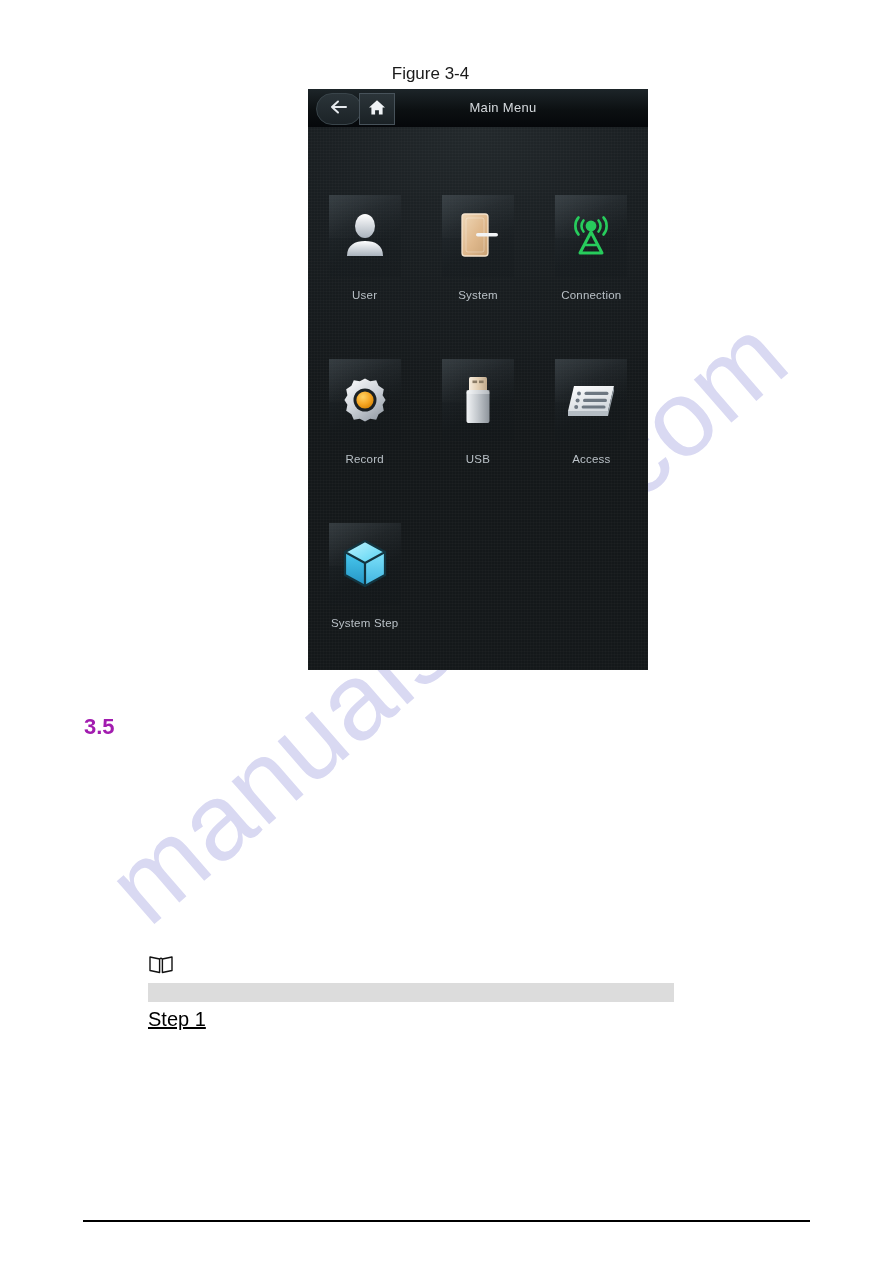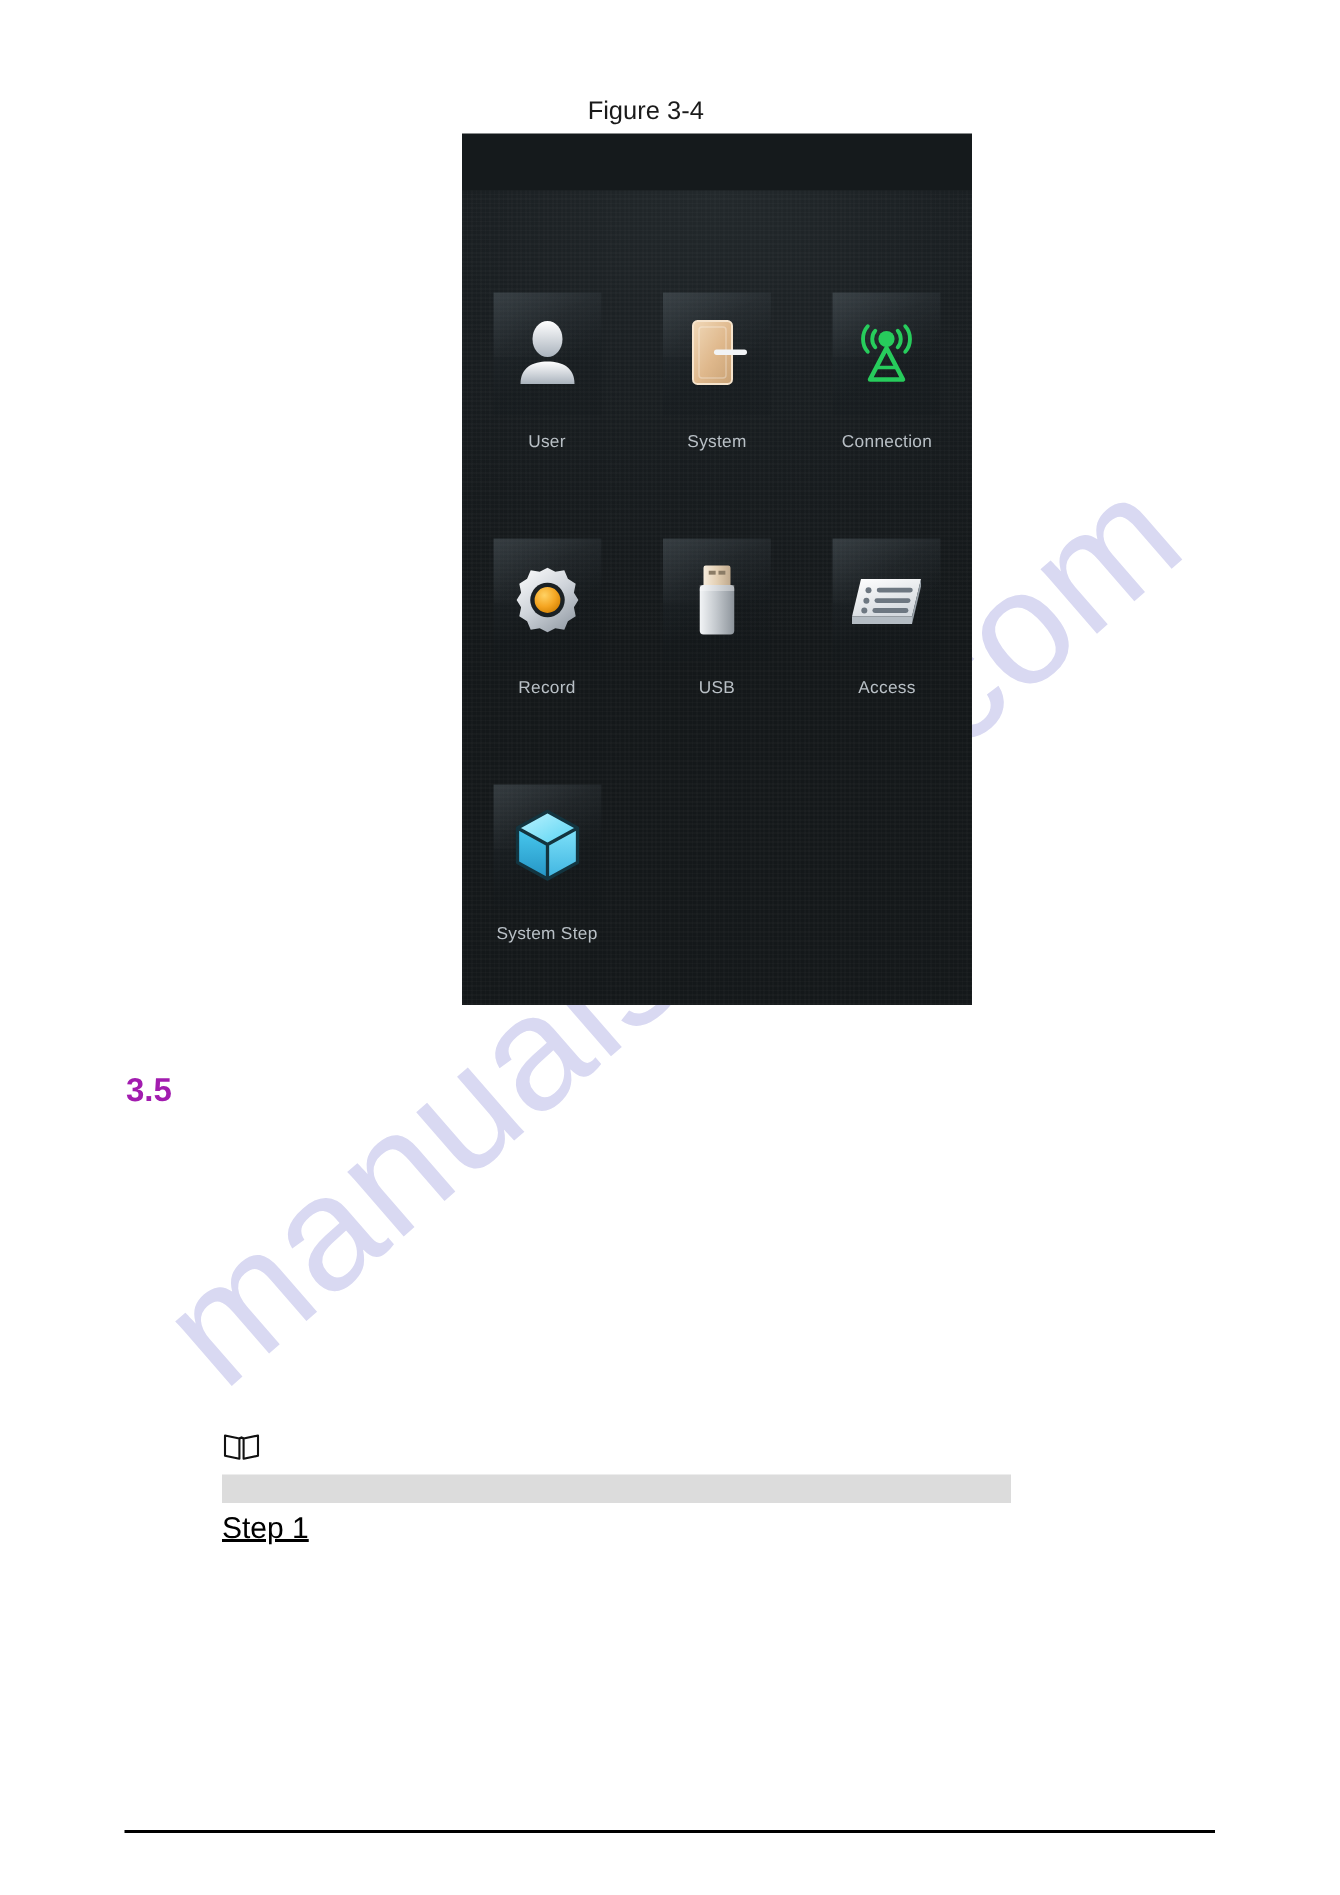--- a/index.html
+++ b/index.html
@@ -227,20 +227,37 @@
 </head>
 <body>
 
 <div class="watermark">manualshive.com</div>
 
 <div class="figure-caption">Figure 3-4</div>
 
 <div class="device">
   <div class="device-body"></div>
 
+  <div class="device-header">
+    <div class="hdr-back">
+      <span>
+        <svg width="20" height="16" viewBox="0 0 20 16">
+          <path d="M3 8 L9 2.5 M3 8 L9 13.5 M3 8 L17 8" fill="none" stroke="#e6eaee" stroke-width="2" stroke-linecap="round" stroke-linejoin="round"></path>
+        </svg>
+      </span>
+    </div>
+    <div class="hdr-home">
+      <span>
+        <svg width="18" height="17" viewBox="0 0 18 17">
+          <path d="M9 1.2 L17 8.4 L14.6 8.4 L14.6 15.6 L10.9 15.6 L10.9 11.2 L7.1 11.2 L7.1 15.6 L3.4 15.6 L3.4 8.4 L1 8.4 Z" fill="#f0f3f6"></path>
+        </svg>
+      </span>
+    </div>
+    <div class="hdr-title">Main Menu</div>
+  </div>
 
   <div class="grid">
 
     <div></div>
       <div></div>
       <div></div>
 
     <div class="grid-cell">
       <div class="tile">
         <svg width="46" height="48" viewBox="0 0 46 48">

